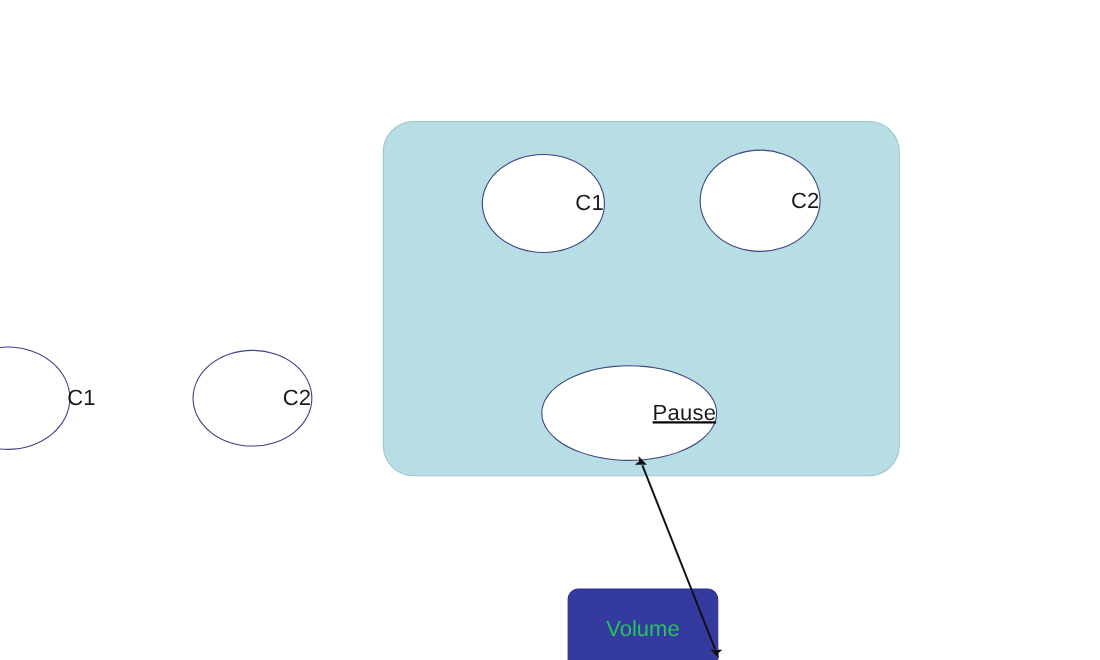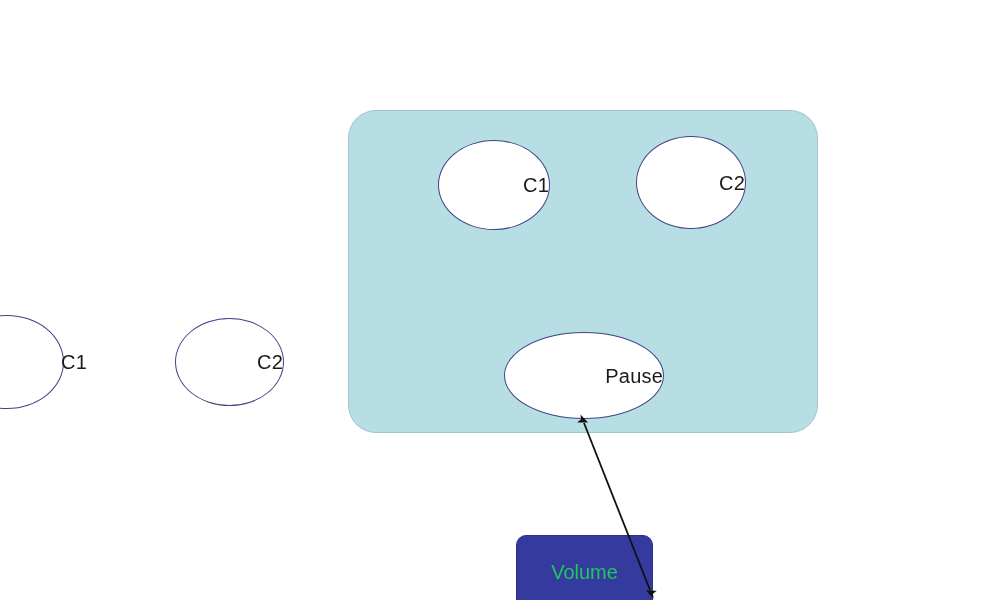--- a/index.html
+++ b/index.html
@@ -47,21 +47,21 @@
     font-size: 20px;
     color: #1a1a1a;
     line-height: 1;
     white-space: nowrap;
     letter-spacing: 0.2px;
   }
 
   
   .node-c1-inner { left: 438px; top: 140px; width: 112px; height: 90px; }
   .node-c2-inner { left: 636px; top: 136px; width: 110px; height: 93px; }
-  .node-pause    { left: 504px; top: 332px; width: 160px; height: 87px; }
+  .node-pause    { left: 492px; top: 332px; width: 160px; height: 87px; text-decoration: underline; }
 
   
   .node-c1-outer {
     left: -50px; top: 315px; width: 114px; height: 94px;
   }
   .node-c1-outer .ellipse-label {
     
     transform: translateX(24px);
   }
   .node-c2-outer { left: 175px; top: 318px; width: 109px; height: 88px; }

